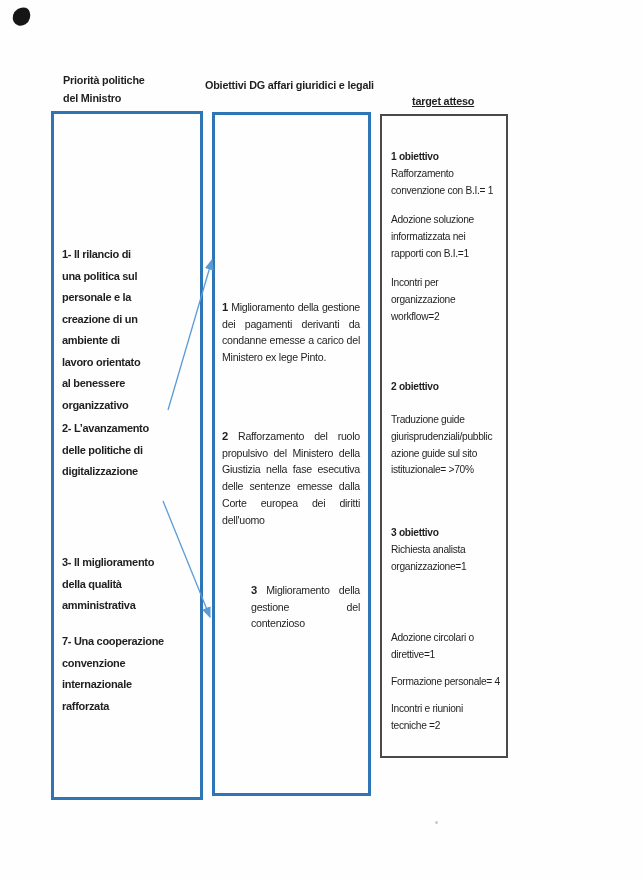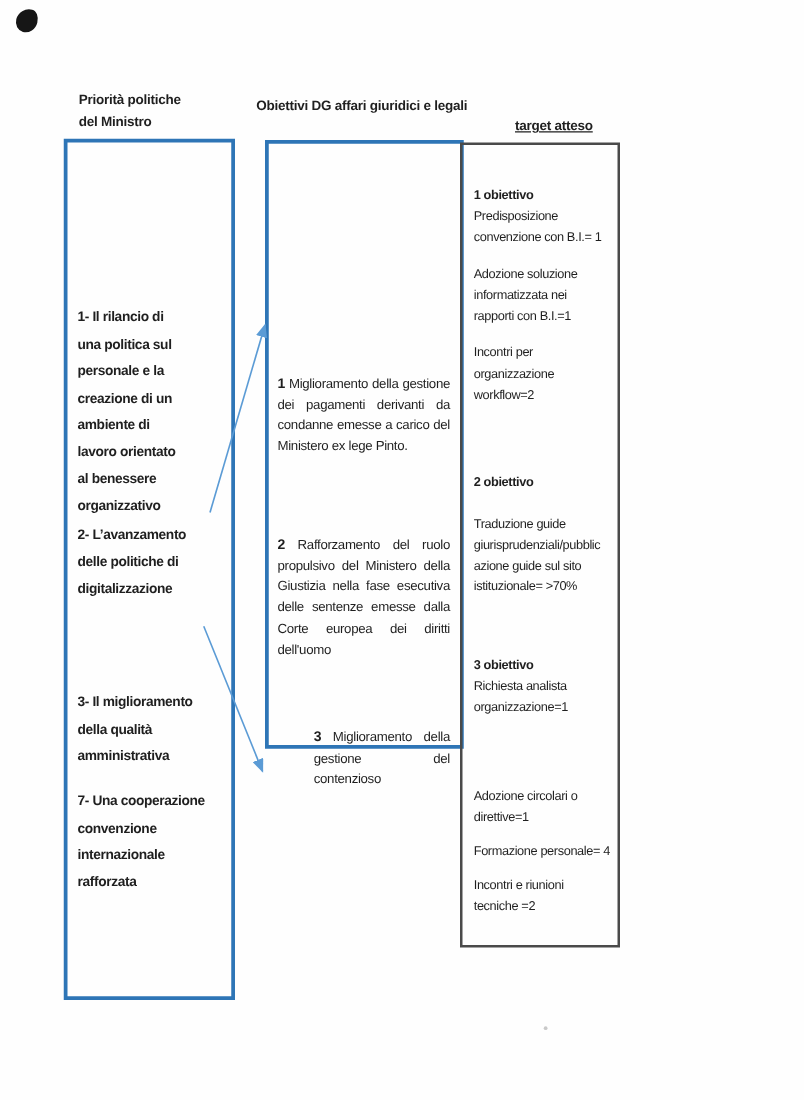--- a/index.html
+++ b/index.html
@@ -4,23 +4,23 @@
 <style>
   html,body{margin:0;padding:0;background:#ffffff;}
   .page{position:relative;width:643px;height:880px;background:#fefefe;overflow:hidden;
         font-family:"Liberation Sans",sans-serif;color:#1f1f1f;}
   .hdr{position:absolute;font-weight:700;font-size:10.8px;letter-spacing:-0.2px;
        line-height:18px;white-space:nowrap;}
   #hdrLeft{left:63px;top:71px;}
   #hdrMid{left:205px;top:76px;}
   #hdrRight{left:412px;top:92px;text-decoration:underline;}
   .box{position:absolute;box-sizing:border-box;background:transparent;}
-  #leftBox{left:51px;top:111px;width:137px;height:689px;border:3px solid #a16207;}
-  #midBox{left:212px;top:112px;width:159px;height:487px;border:3px solid #2E75B6;text-decoration:underline;}
-  #rightBox{left:368px;top:114px;width:128px;height:644px;border:2px solid #4a4a4a;}
+  #leftBox{left:51px;top:111px;width:152px;height:689px;border:3px solid #a16207;}
+  #midBox{left:212px;top:112px;width:159px;height:684px;border:3px solid #2E75B6;text-decoration:underline;}
+  #rightBox{left:380px;top:114px;width:128px;height:644px;border:2px solid #4a4a4a;}
   .p-item{position:absolute;left:8px;font-weight:700;font-size:11px;letter-spacing:-0.3px;
           line-height:21.5px;white-space:nowrap;}
   .m-item{position:absolute;left:7px;right:8px;font-size:10.6px;letter-spacing:-0.25px;
           line-height:16.7px;text-align:justify;}
   .m-item .num{font-weight:700;font-size:11.2px;}
   .t-sec{position:absolute;left:9px;right:2px;font-size:10.2px;letter-spacing:-0.3px;
          line-height:16.8px;white-space:nowrap;}
   .t-sec .bold{font-weight:700;}
   .t-line{display:block;}
   .connectors{position:absolute;left:0;top:0;pointer-events:none;}
@@ -72,21 +72,21 @@
       </div>
     </div>
   <div class="box" id="midBox" style="border-color: rgb(46, 117, 182);">
       <div class="m-item" style="top: 184px;"><span class="num">1</span> Miglioramento della gestione dei pagamenti derivanti da condanne emesse a carico del Ministero ex lege Pinto.</div>
       <div class="m-item" style="top: 313px;"><span class="num">2</span> Rafforzamento del ruolo propulsivo del Ministero della Giustizia nella fase esecutiva delle sentenze emesse dalla Corte europea dei diritti dell'uomo</div>
       <div class="m-item" style="top: 467px; margin-left: 29px;"><span class="num">3</span> Miglioramento della gestione del contenzioso</div>
     </div>
   <div class="box" id="rightBox" style="border-color: rgb(74, 74, 74);">
       <div class="t-sec" style="top: 33px;">
         <span class="t-line bold">1 obiettivo</span>
-        <span class="t-line">Predisposizione</span>
+        <span class="t-line">Rafforzamento</span>
         <span class="t-line">convenzione con B.I.= 1</span>
       </div>
       <div class="t-sec" style="top: 96px;">
         <span class="t-line">Adozione soluzione</span>
         <span class="t-line">informatizzata nei</span>
         <span class="t-line">rapporti con B.I.=1</span>
       </div>
       <div class="t-sec" style="top: 159px;">
         <span class="t-line">Incontri per</span>
         <span class="t-line">organizzazione</span>

